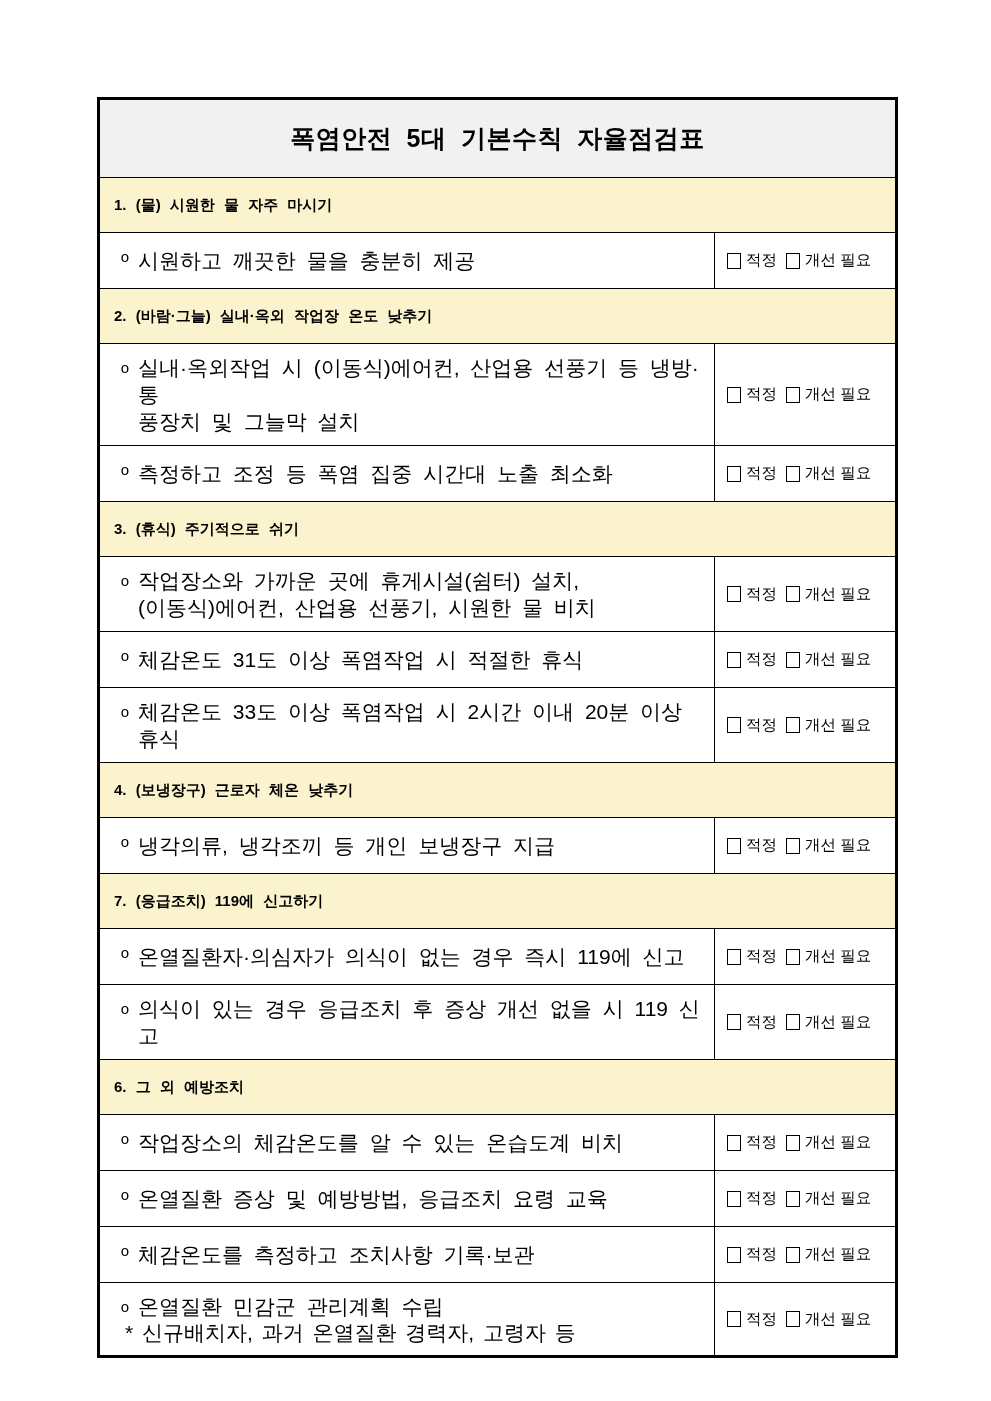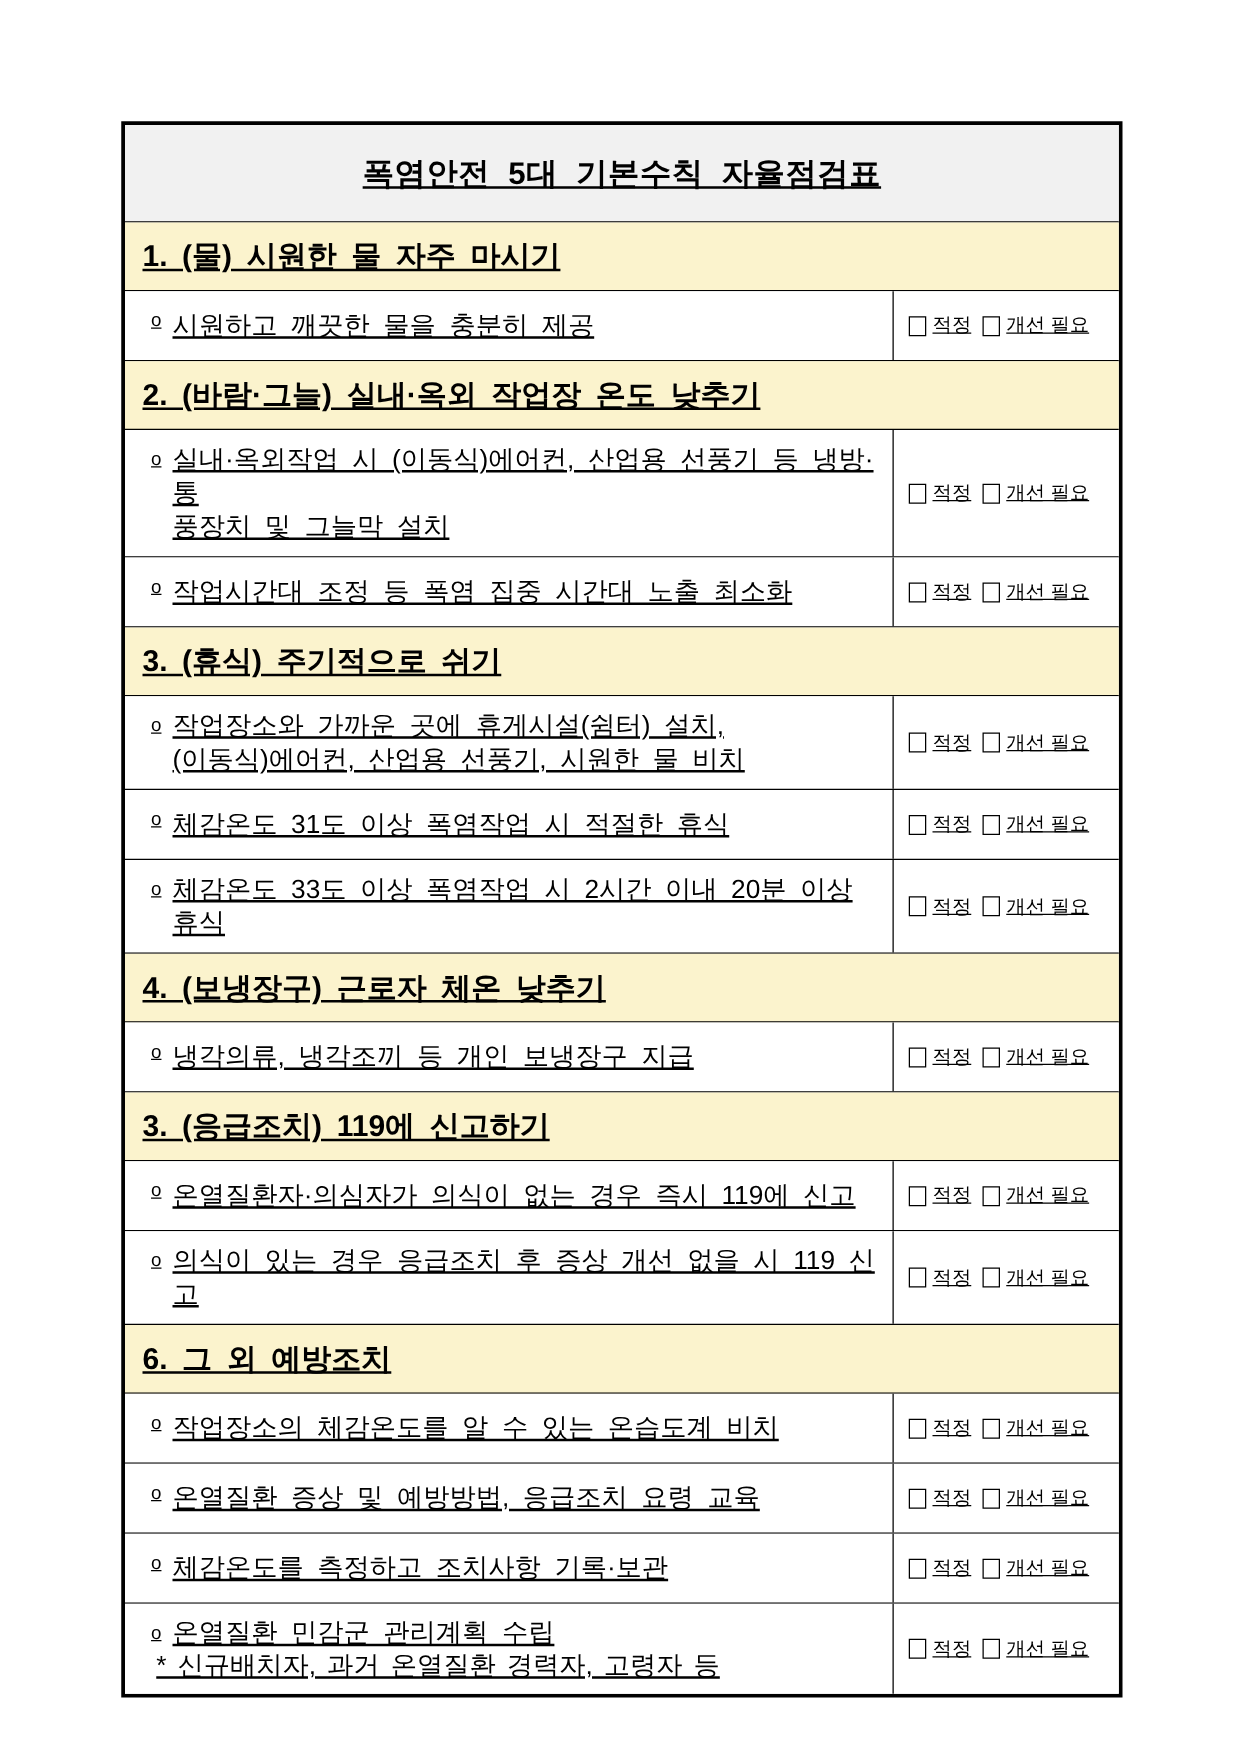--- a/index.html
+++ b/index.html
@@ -9,42 +9,41 @@
     font-family: "Liberation Sans", "DejaVu Sans", sans-serif;
     color: #000;
   }
   .page { position: relative; width: 991px; height: 1401px; overflow: hidden; }
 
   .table {
     position: absolute; left: 97px; top: 97px; width: 801px;
     border: 3px solid #000;
     box-sizing: border-box;
     background: #fff;
-    text-decoration: underline;
   }
   .row { border-bottom: 1.5px solid #000; box-sizing: border-box; }
   .table > .row:last-child { border-bottom: none; }
 
   .title-row {
     background: #F1F1F1;
     height: 78px;
     display: flex; align-items: center; justify-content: center;
   }
   .title-row .title-text {
     font-size: 25px; font-weight: bold; letter-spacing: 0.5px; word-spacing: 7px;
   }
 
   .section-row {
     background: #FBF3CD;
     min-height: 55px;
     display: flex; align-items: center;
     padding: 0 14px;
   }
   .section-row .heading-text {
-    font-size: 24px; font-weight: bold; word-spacing: 5px;
+    font-size: 15px; font-weight: bold; word-spacing: 5px;
   }
 
   .item-row { display: flex; align-items: stretch; min-height: 56px; background: #fff; }
   .item-desc {
     flex: 1 1 auto;
     border-right: 1.5px solid #000;
     display: flex; align-items: center;
     padding: 10px 10px 10px 12px;
     box-sizing: border-box;
   }
@@ -140,21 +139,21 @@
         <span class="check-box"></span>
         <span>개선 필요</span>
       </span>
     </div>
   </div>
 
   <div class="row item-row">
     <div class="item-desc">
       <span class="bullet">o</span>
       <span class="text-wrap">
-        <span class="item-text">작업시간대 조정 등 폭염 집중 시간대 노출 최소화</span>
+        <span class="item-text">측정하고 조정 등 폭염 집중 시간대 노출 최소화</span>
 
       </span>
     </div>
     <div class="item-check">
       <span class="check-option">
         <span class="check-box"></span>
         <span>적정</span>
       </span>
       <span class="check-option">
         <span class="check-box"></span>
@@ -246,21 +245,21 @@
         <span>적정</span>
       </span>
       <span class="check-option">
         <span class="check-box"></span>
         <span>개선 필요</span>
       </span>
     </div>
   </div>
 
   <div class="row section-row">
-    <span class="heading-text">3. (응급조치) 119에 신고하기</span>
+    <span class="heading-text">7. (응급조치) 119에 신고하기</span>
   </div>
 
   <div class="row item-row">
     <div class="item-desc">
       <span class="bullet">o</span>
       <span class="text-wrap">
         <span class="item-text">온열질환자·의심자가 의식이 없는 경우 즉시 119에 신고</span>
 
       </span>
     </div>

